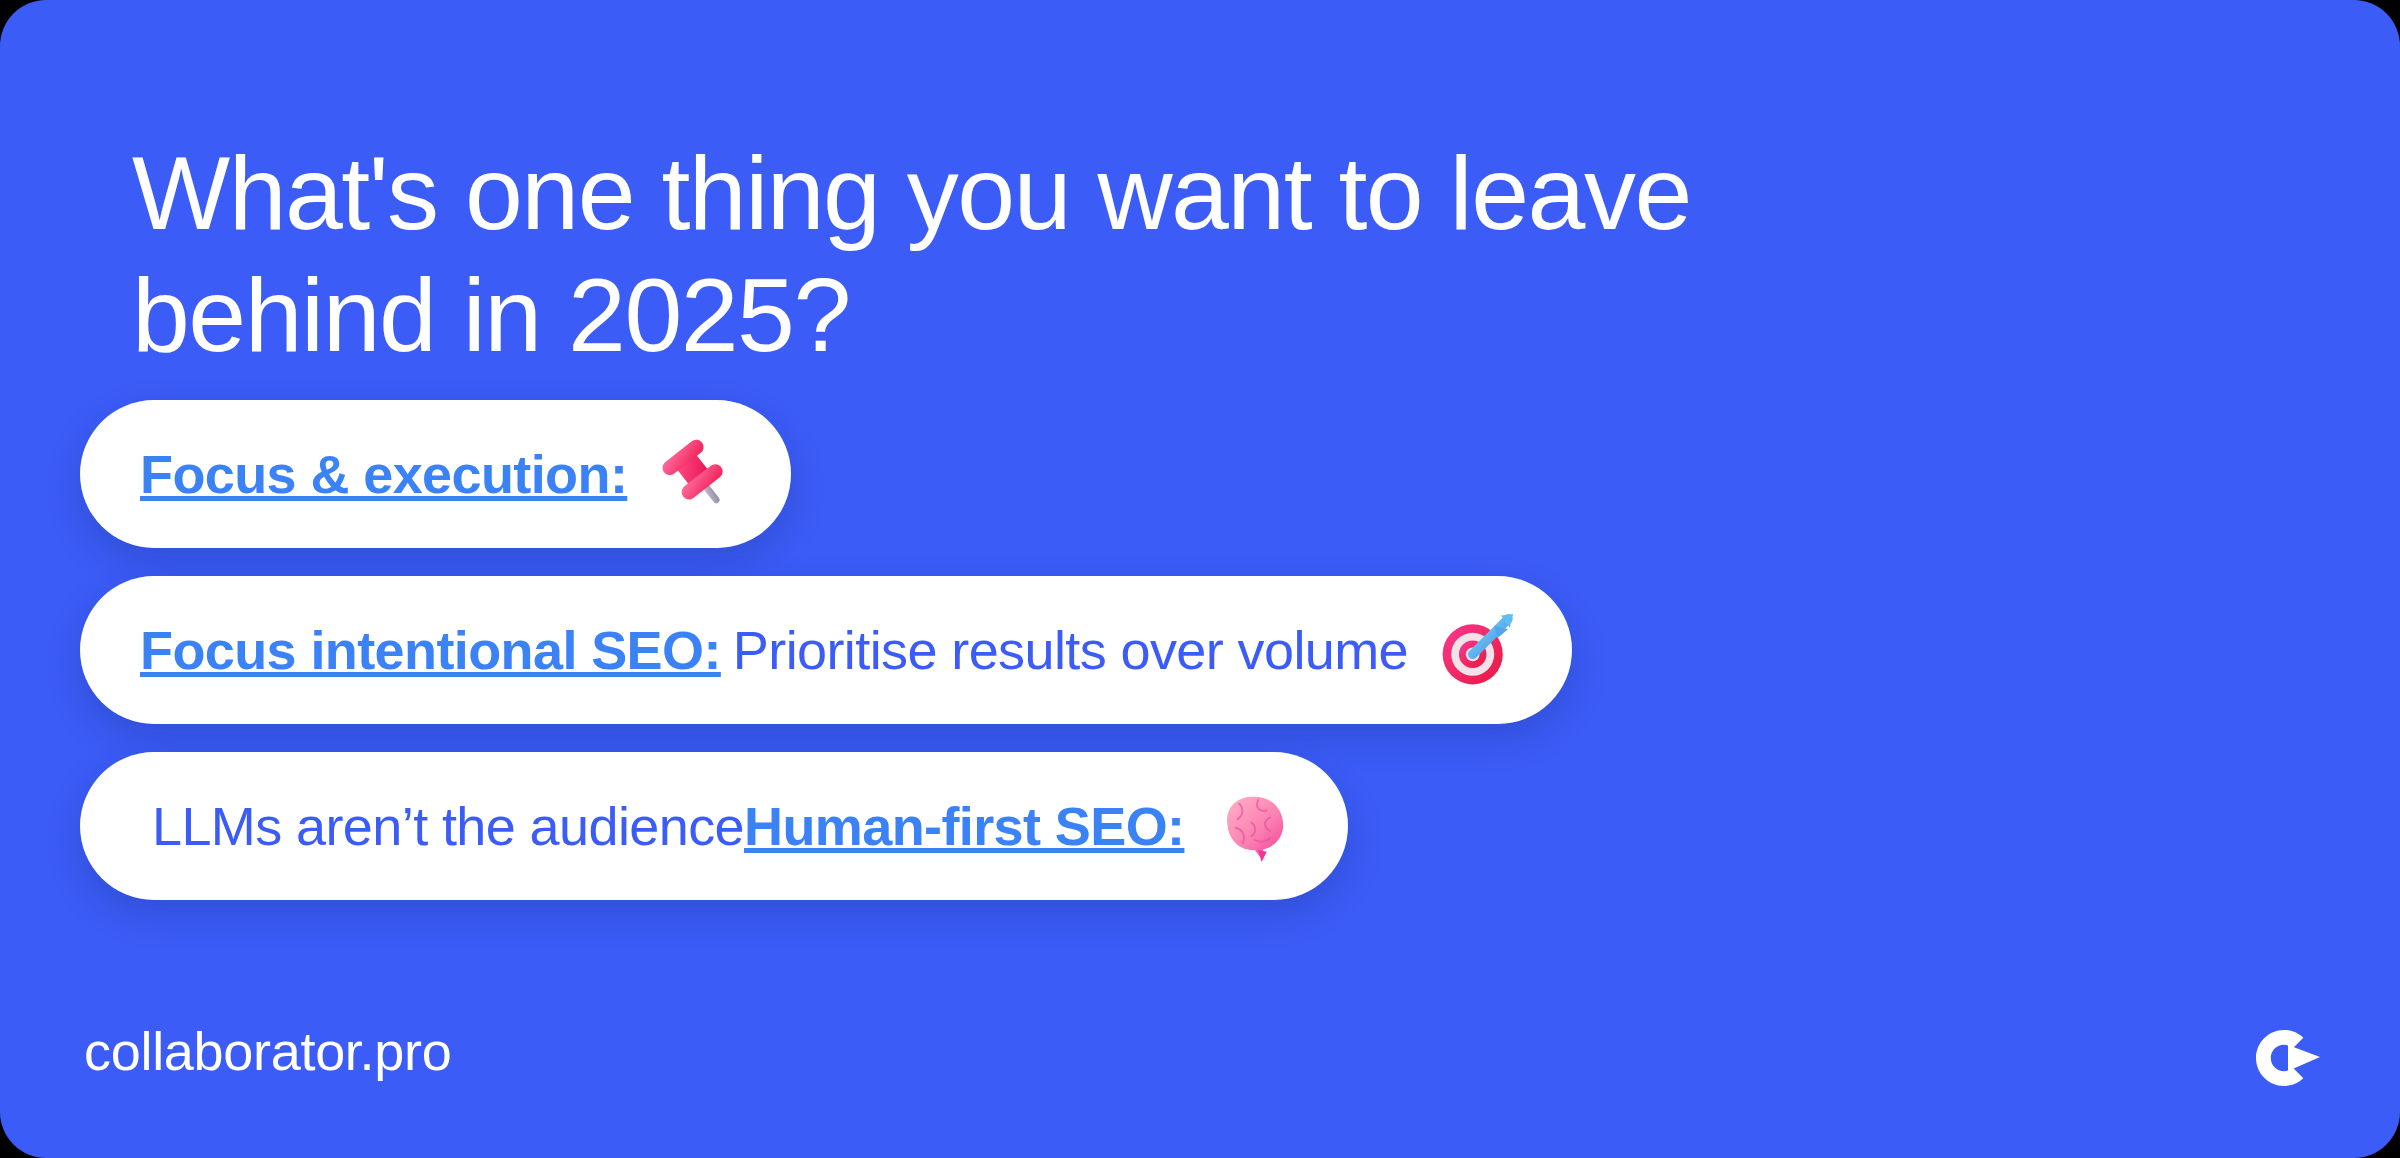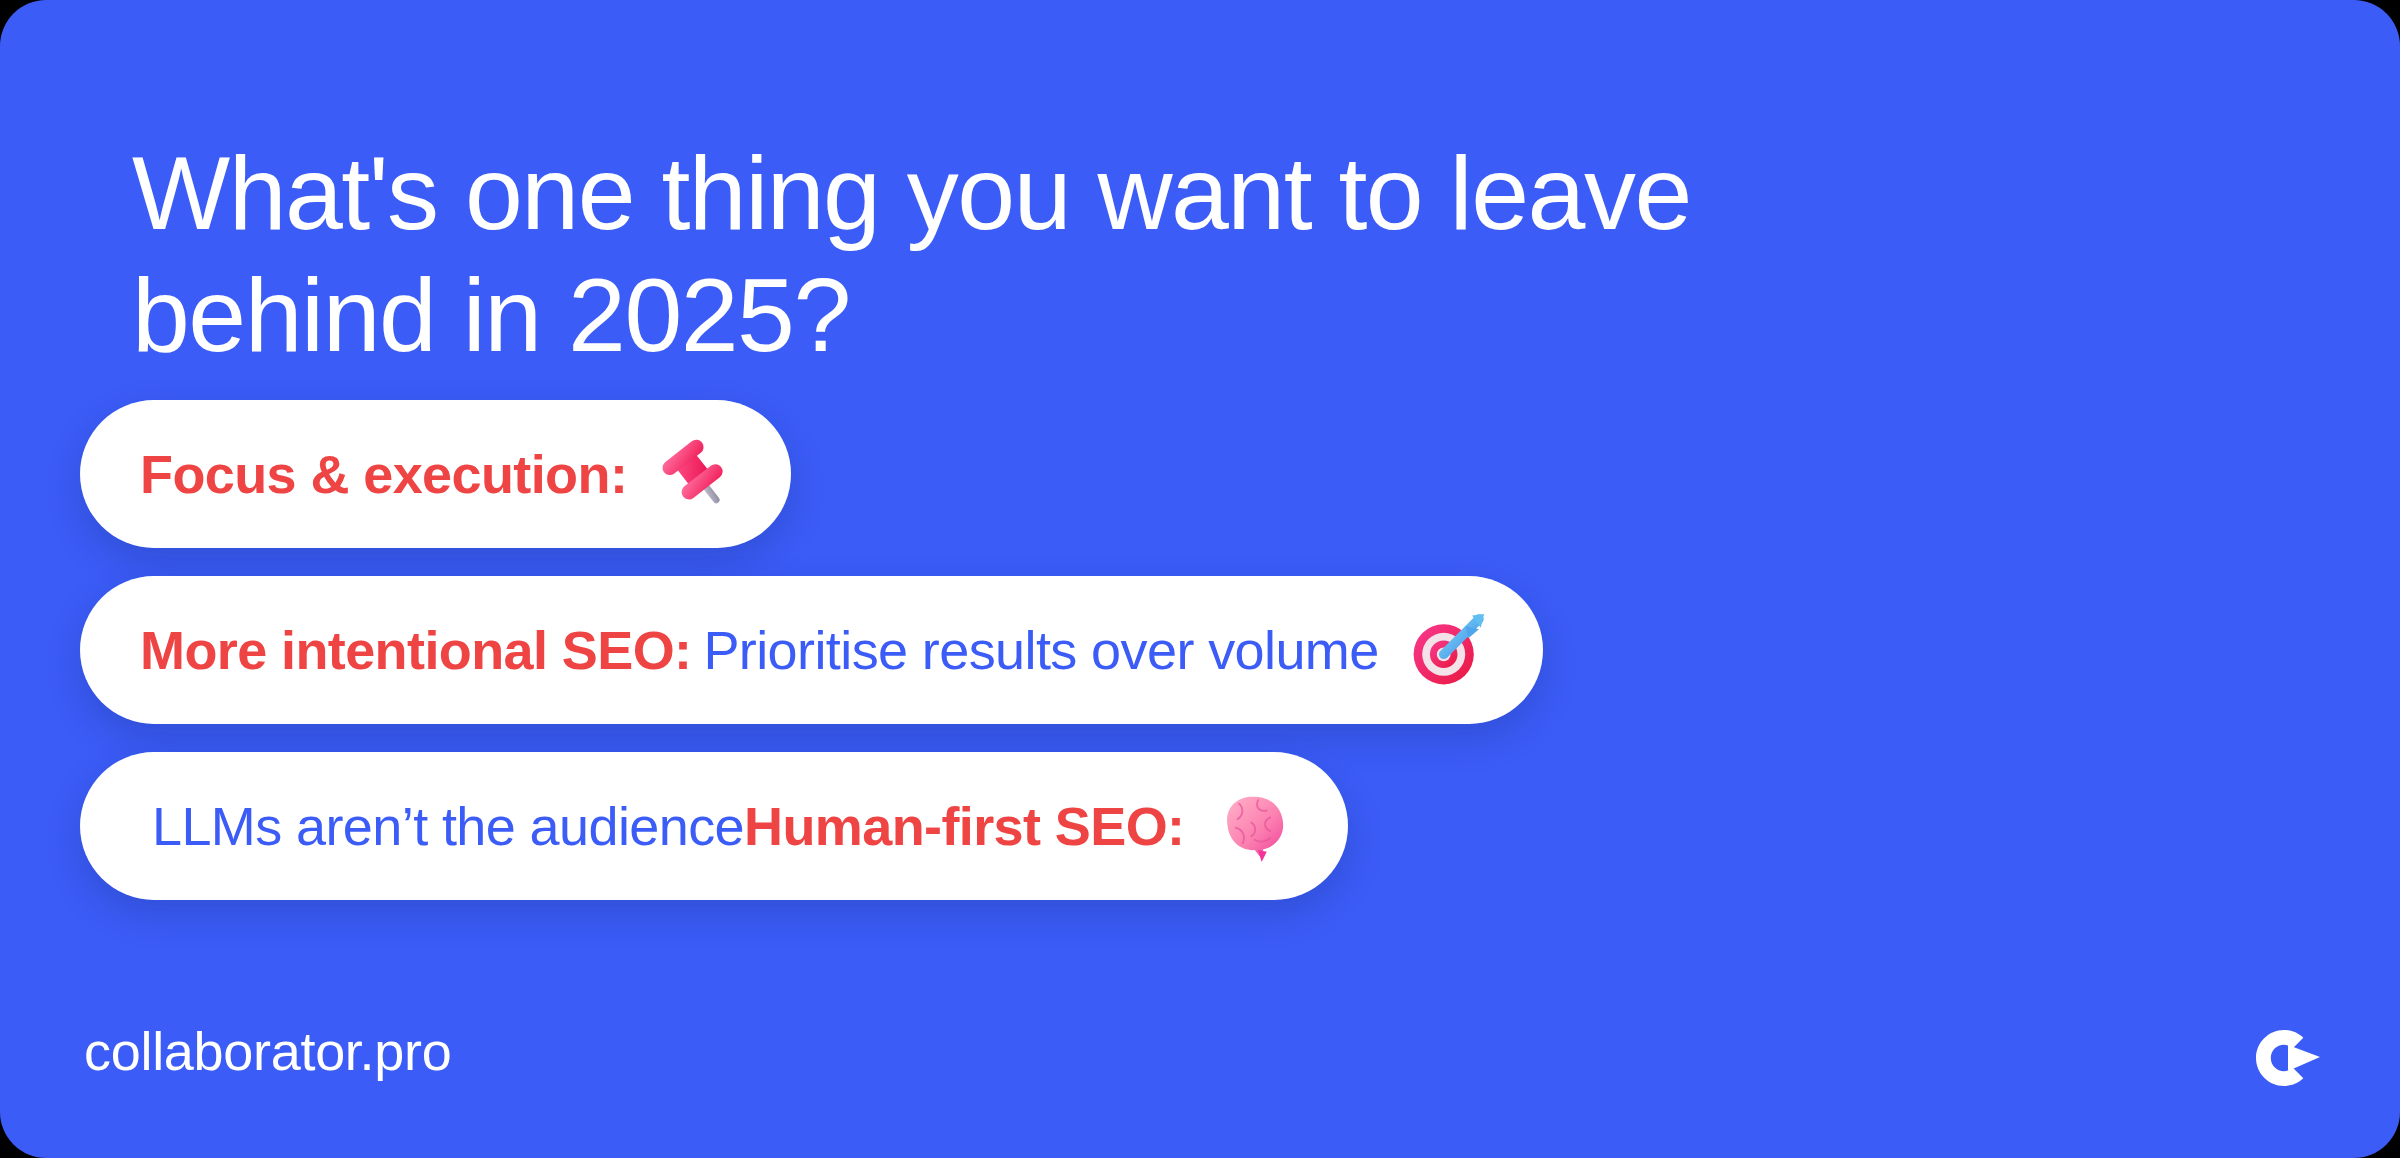--- a/index.html
+++ b/index.html
@@ -65,22 +65,23 @@
 
   .card-text {
     font-family: "Liberation Sans", sans-serif;
     font-size: 54px;
     line-height: 1;
     letter-spacing: -0.6px;
     display: inline-block;
   }
 
   .card-label {
-    color: #ef4444;
+    color: #3b82f6;
     font-weight: 700;
+    text-decoration: underline;
   }
 
   .card-body {
     color: #3B5CF6;
     font-weight: 400;
     margin-left: 12px;
   }
 
   .card-emoji {
     margin-left: 26px;
@@ -144,21 +145,21 @@
             <rect x="46" y="58" width="8" height="34" rx="4" fill="url(#pinNeedle)"></rect>
             <rect x="36" y="26" width="28" height="36" rx="9" fill="url(#pinA)"></rect>
             <rect x="22" y="17" width="56" height="17" rx="8.5" fill="url(#pinB)"></rect>
             <rect x="22" y="53" width="56" height="17" rx="8.5" fill="url(#pinB)"></rect>
           </g>
         </svg>
       </span>
     </div>
 
     <div class="card">
-      <span class="card-text card-label">More intentional SEO:</span>
+      <span class="card-text card-label">Focus intentional SEO:</span>
       <span class="card-text card-body">Prioritise results over volume</span>
       <span class="card-emoji">
         <svg viewBox="0 0 100 100" xmlns="http://www.w3.org/2000/svg" aria-hidden="true">
           <defs>
             <linearGradient id="tgtRing" x1="0" y1="0" x2="1" y2="1">
               <stop offset="0%" stop-color="#F9398F"></stop>
                 <stop offset="100%" stop-color="#E8183F"></stop>
             </linearGradient>
             <linearGradient id="dartG" x1="0" y1="0" x2="1" y2="1">
               <stop offset="0%" stop-color="#7FD7F7"></stop>

